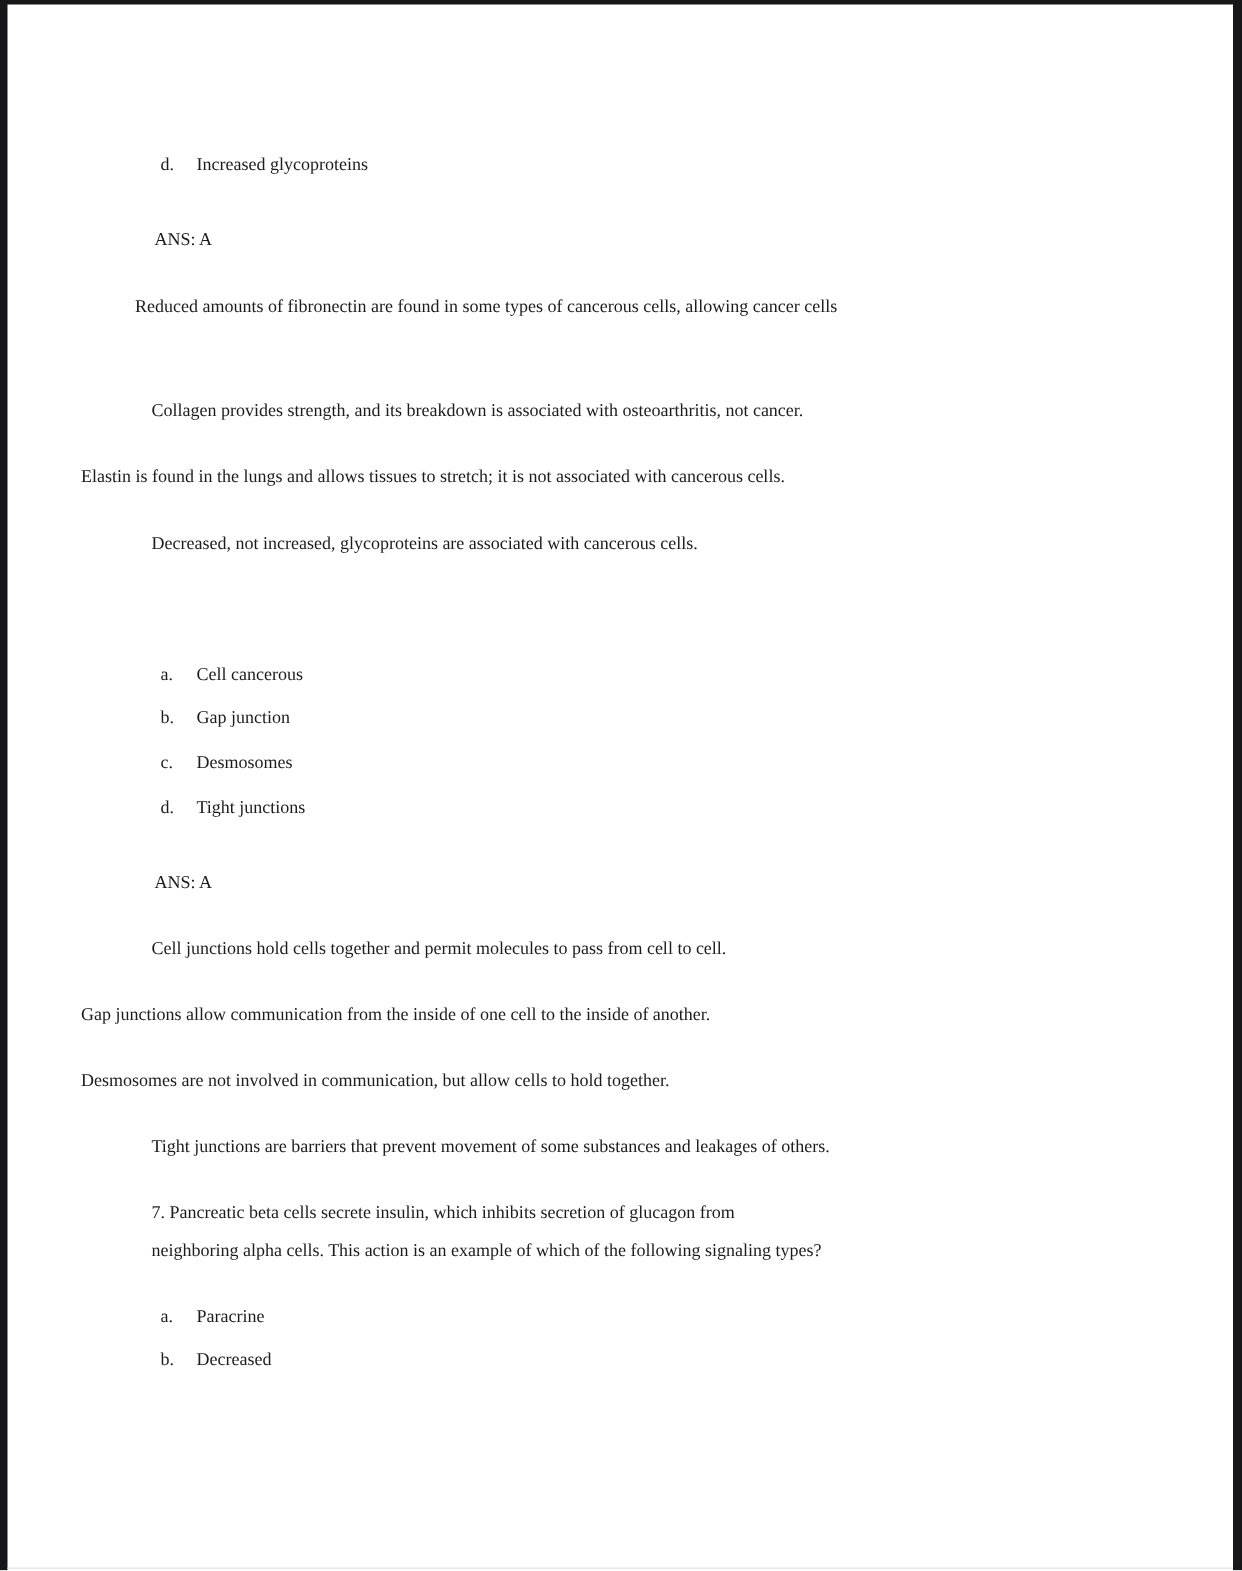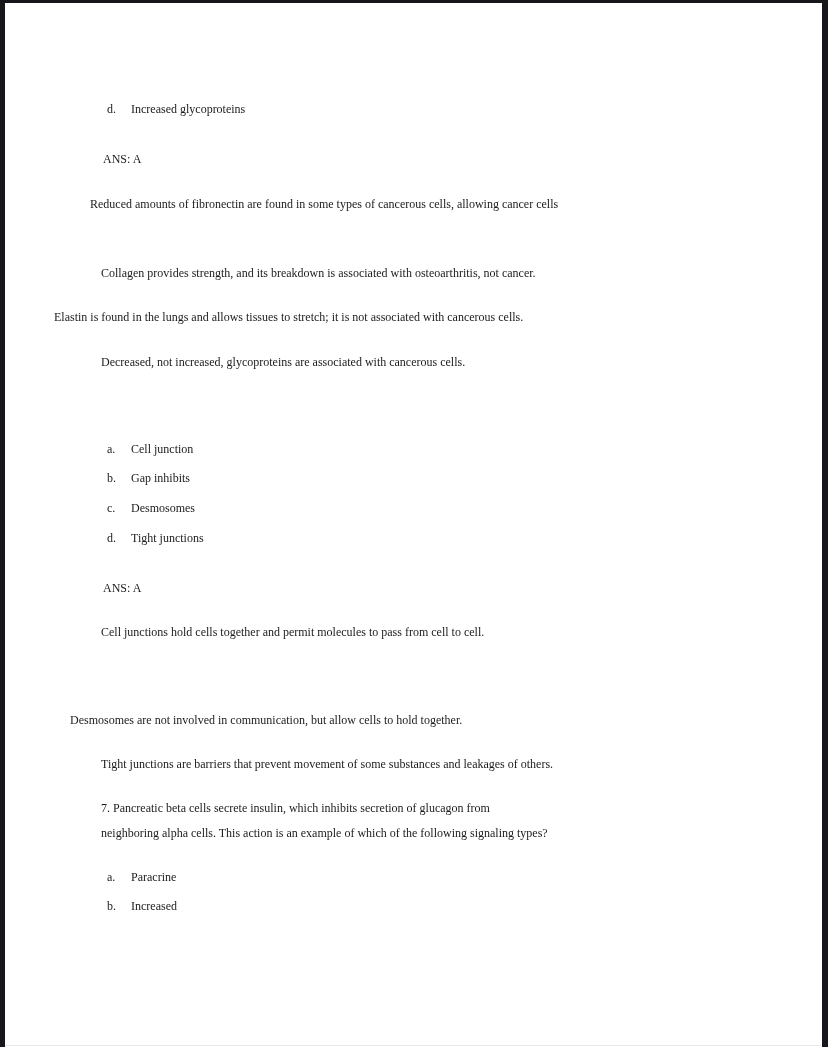--- a/index.html
+++ b/index.html
@@ -65,34 +65,37 @@
       </div>
       <div class="block paragraph indented" style="top: 261px;">
         <div class="line">Collagen provides strength, and its breakdown is associated with osteoarthritis, not cancer.</div>
       </div>
       <div class="block paragraph indented" style="top: 350px;">
         <div class="line">Decreased, not increased, glycoproteins are associated with cancerous cells.</div>
       </div>
       <div class="block paragraph flush" style="top: 305px;">
         <div class="line">Elastin is found in the lungs and allows tissues to stretch; it is not associated with cancerous cells.</div>
       </div>
-      <div class="block option" style="top: 437px;"><span class="option-label">a.</span><span class="option-text">Cell junction</span></div>
-      <div class="block option" style="top: 466px;"><span class="option-label">b.</span><span class="option-text">Gap inhibits</span></div>
+      <div class="block option" style="top: 437px;"><span class="option-label">a.</span><span class="option-text">Cell cancerous</span></div>
+      <div class="block option" style="top: 466px;"><span class="option-label">b.</span><span class="option-text">Gap junction</span></div>
       <div class="block option" style="top: 496px;"><span class="option-label">c.</span><span class="option-text">Desmosomes</span></div>
       <div class="block option" style="top: 526px;"><span class="option-label">d.</span><span class="option-text">Tight junctions</span></div>
       <div class="block answer" style="top: 576px;">ANS: A</div>
       <div class="block paragraph indented" style="top: 620px;">
         <div class="line">Cell junctions hold cells together and permit molecules to pass from cell to cell.</div>
       </div>
-      <div class="block paragraph flush" style="top: 708px; margin-left: 16px;">
+      <div class="block paragraph flush" style="top: 664px;">
+        <div class="line">Gap junctions allow communication from the inside of one cell to the inside of another.</div>
+      </div>
+      <div class="block paragraph flush" style="top: 708px;">
         <div class="line">Desmosomes are not involved in communication, but allow cells to hold together.</div>
       </div>
       <div class="block paragraph indented" style="top: 752px;">
         <div class="line">Tight junctions are barriers that prevent movement of some substances and leakages of others.</div>
       </div>
       <div class="block question" style="top: 796px;">
         <div class="line">7. Pancreatic beta cells secrete insulin, which inhibits secretion of glucagon from</div>
         <div class="line">neighboring alpha cells. This action is an example of which of the following signaling types?</div>
       </div>
       <div class="block option" style="top: 865px;"><span class="option-label">a.</span><span class="option-text">Paracrine</span></div>
-      <div class="block option" style="top: 894px;"><span class="option-label">b.</span><span class="option-text">Increased</span></div>
+      <div class="block option" style="top: 894px;"><span class="option-label">b.</span><span class="option-text">Decreased</span></div>
     </div>
 </div>
 
 </body></html>

